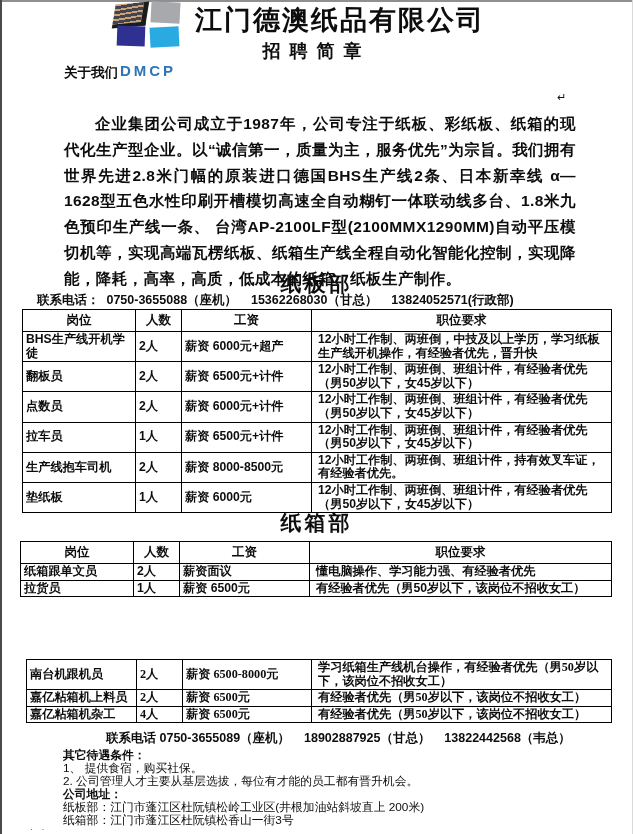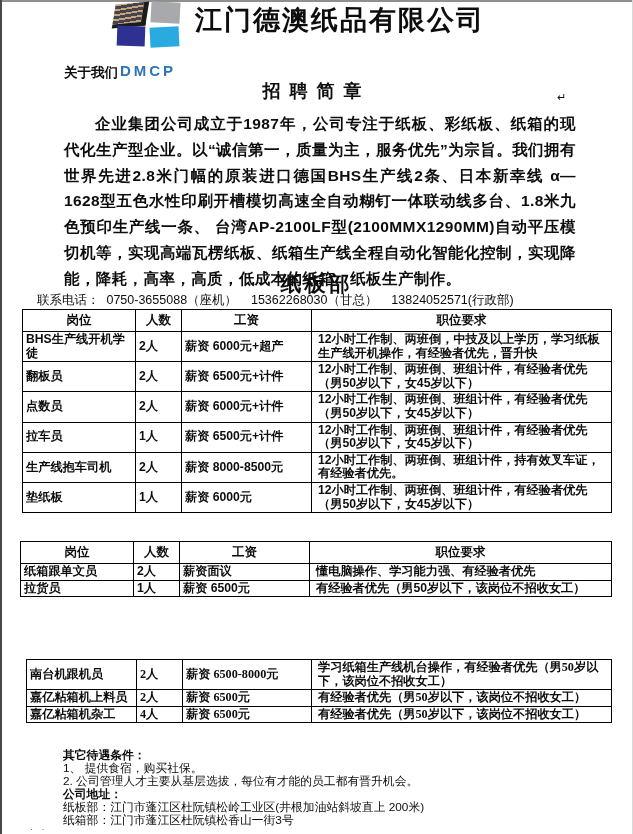--- a/index.html
+++ b/index.html
@@ -17,32 +17,32 @@
          background:repeating-linear-gradient(175deg,#c9a27c 0 2px,#44444c 2px 5px);
          border-right:5px solid #1c1c1c;border-bottom:4px solid #1c1c1c;
          transform:skewX(-14deg) rotate(-5deg);}
   .sq-tr{left:38px;top:0;width:29px;height:21px;background:#a7a9ac;transform:rotate(3deg);}
   .sq-bl{left:4px;top:24px;width:28px;height:20px;background:#2e3192;transform:rotate(2deg);}
   .sq-br{left:37px;top:25px;width:29px;height:20px;background:#29abe2;transform:rotate(-3deg);}
   .logo-text{margin-top:14px;color:#2e75b6;font-size:15px;font-weight:600;letter-spacing:3px;}
 
   .title{position:absolute;left:195px;top:2px;font-size:27px;font-weight:900;letter-spacing:2px;white-space:nowrap;}
   .subtitle{position:absolute;left:0;top:39px;width:633px;text-align:center;
-            font-size:18px;font-weight:800;letter-spacing:9px;margin-top:40px;}
+            font-size:18px;font-weight:800;letter-spacing:9px;}
 
   .about-heading{position:absolute;left:64px;top:64px;font-size:13.5px;font-weight:800;}
   .about-para{position:absolute;left:64px;top:86px;width:512px;font-size:15.5px;font-weight:700;
               line-height:25.8px;text-align:justify;text-indent:2em;letter-spacing:0.4px;margin-top:25px;}
 
   .dept-heading{position:absolute;left:0;width:633px;text-align:center;
                 font-size:21px;font-weight:800;letter-spacing:3px;}
   .heading-board{top:270px;}
   .heading-carton{top:509px;}
 
-  .contact-line{position:absolute;font-size:12.5px;font-weight:400;white-space:pre;}
+  .contact-line{position:absolute;font-size:12.5px;font-weight:700;white-space:pre;}
   .contact-board{left:37px;top:292px;}
   .contact-carton{left:106px;top:730px;}
 
   table{position:absolute;border-collapse:collapse;table-layout:fixed;background:#fff;padding-left:24px;}
   .t-board {left:22px;top:309px;width:590px;}
   .t-carton-upper{left:20px;top:541px;width:592px;}
   .t-carton-lower{left:26px;top:659px;width:586px;font-family:Liberation Serif, serif;}
   th,td{border:1.4px solid #000;overflow:hidden;}
   th{font-size:12.5px;font-weight:800;padding:2px 2px;height:15px;}
   td{font-size:12.2px;font-weight:700;line-height:13.6px;padding:1px 3px;}
@@ -132,20 +132,21 @@
         </tr>
         <tr>
           <td>垫纸板</td>
           <td>1人</td>
           <td>薪资 6000元</td>
           <td>12小时工作制、两班倒、班组计件，有经验者优先（男50岁以下，女45岁以下）</td>
         </tr>
       </tbody>
   </table>
 
+  <div class="dept-heading heading-carton">纸箱部</div>
 
   <table class="t-carton-upper">
     <colgroup>
         <col style="width:113px">
         <col style="width:46px">
         <col style="width:130px">
         <col>
       </colgroup>
     <thead>
       <tr>
@@ -193,20 +194,21 @@
         </tr>
         <tr>
           <td>嘉亿粘箱机杂工</td>
           <td>4人</td>
           <td>薪资 6500元</td>
           <td>有经验者优先（男50岁以下，该岗位不招收女工）</td>
         </tr>
       </tbody>
   </table>
 
+  <div class="contact-line contact-carton">联系电话 0750-3655089（座机）    18902887925（甘总）    13822442568（韦总）</div>
 
   <div class="footer">
     <div class="f-bold">其它待遇条件：</div>
     <div class="f-item">1、 提供食宿，购买社保。</div>
     <div class="f-item">2.  公司管理人才主要从基层选拔，每位有才能的员工都有晋升机会。</div>
     <div class="f-bold">公司地址：</div>
     <div class="f-item">纸板部：江门市蓬江区杜阮镇松岭工业区(井根加油站斜坡直上 200米)</div>
     <div class="f-item">纸箱部：江门市蓬江区杜阮镇松香山一街3号</div>
   </div>
 

